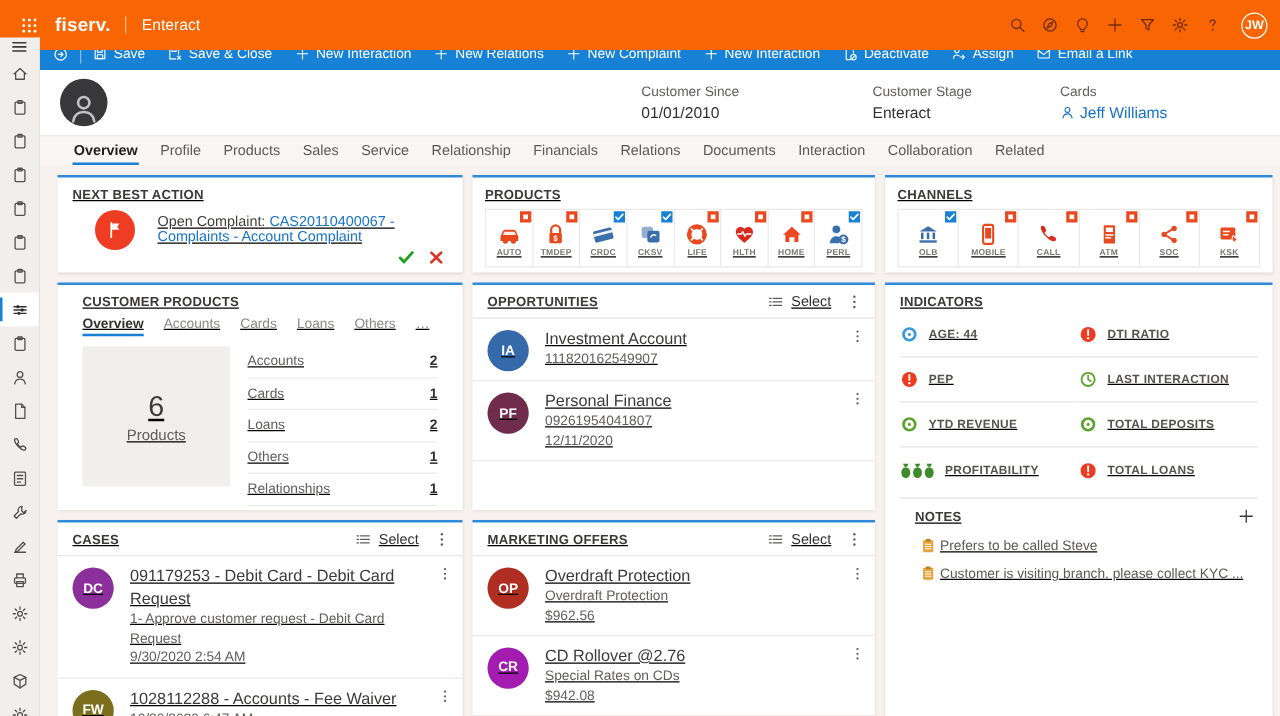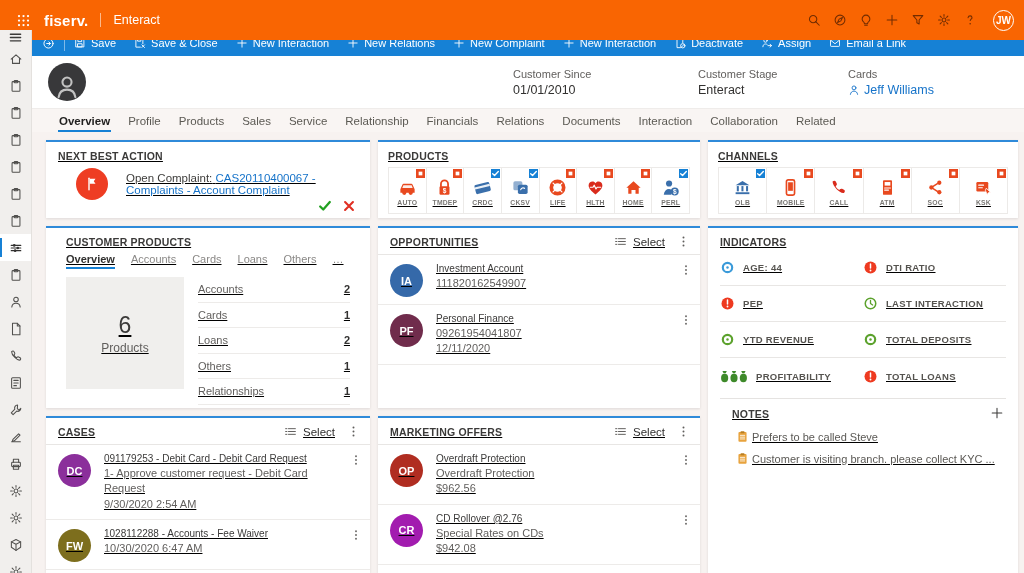--- a/index.html
+++ b/index.html
@@ -109,21 +109,21 @@
   .cp-row b { color:#323130; font-size:11px; }
 
   
   .lst-head { display:flex; align-items:center; padding:7px 10px 6px 12px; border-bottom:1px solid #e8e6e4; }
   .lst-head .ctitle { flex:1; }
   .lst-head .ic { width:13px; height:13px; color:#605e5c; }
   .sel-label { font-size:11.5px; color:#323130; margin:0 12px 0 6px; }
   .lst-item { display:flex; padding:7px 8px 7px 12px; border-bottom:1px solid #edebe9; }
   .lst-av { width:33px; height:33px; border-radius:50%; color:#fff; font-weight:bold; font-size:11px; display:flex; align-items:center; justify-content:center; flex:none; margin-top:2px; }
   .lst-txt { margin-left:13px; line-height:1.4; min-width:0; }
-  .l1 { font-size:10px; color:#3b3a39; }
+  .l1 { font-size:13px; color:#3b3a39; }
   .l2, .l3 { font-size:11px; color:#605e5c; }
   .lst-kebab { margin-left:auto; color:#605e5c; }
   .lst-kebab .ic { width:12px; height:12px; }
 
   
   .card.indpanel { padding:8px 0 0; }
   .indpanel .ctitle { padding:0 12px; }
   .ind-grid { display:grid; grid-template-columns:1fr 1fr; padding:0 12px; margin-top:2px; }
   .ind-cell { display:flex; align-items:center; gap:8px; height:36px; border-bottom:1px solid #e8e6e4; padding-right:6px; overflow:hidden; }
   .ind-cell:nth-last-child(-n+2) { border-bottom:none; }

